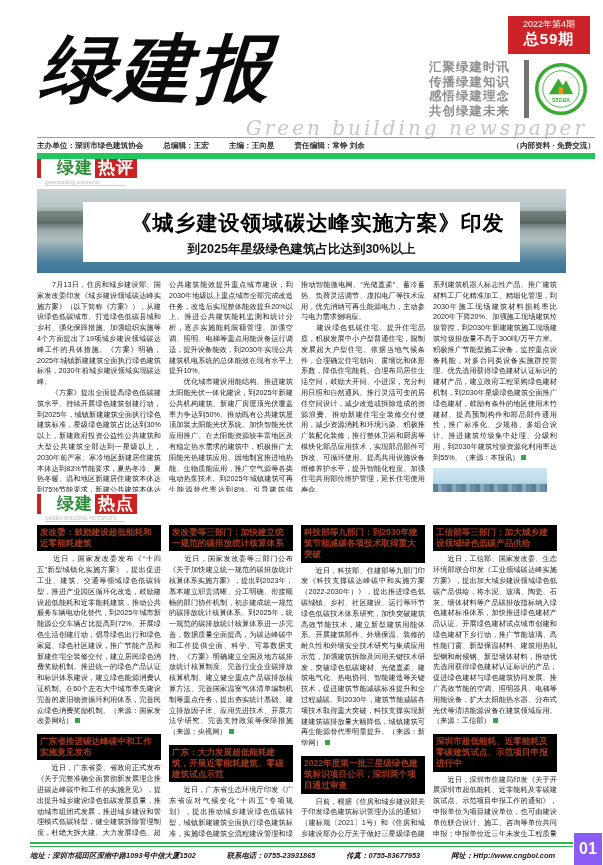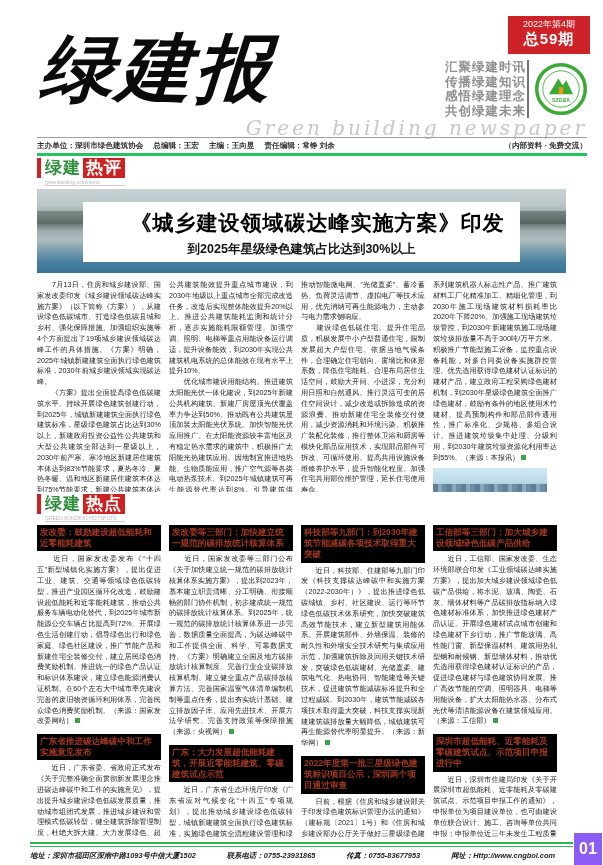--- a/index.html
+++ b/index.html
@@ -8,32 +8,32 @@
   
   header{position:relative;height:148px;}
   .issue-box{position:absolute;top:8px;right:13px;width:82px;height:38px;background:#cd2328;
              color:#fff;text-align:center;padding-top:3px;box-sizing:border-box;}
   .issue-box .l1{font-size:9px;line-height:11px;}
   .issue-box .l2{font-size:15px;font-weight:bold;line-height:18px;letter-spacing:1px;}
   .brand{position:absolute;left:40px;top:10px;font-family:"DejaVu Serif",serif;font-style:italic;
          font-weight:bold;font-size:74px;line-height:100px;color:#0b0b0b;letter-spacing:4px;
          transform:skewX(-4deg);}
   .mast-right{position:absolute;right:16px;top:52px;display:flex;align-items:center;gap:6px;}
-  .slogan{border-right:2px solid #737373;padding-right:1px;text-align:right;}
+  .slogan{border-right:5px solid #737373;padding-right:14px;text-align:right;}
   .slogan div{font-size:12.5px;font-weight:bold;color:#8f8f8f;line-height:14.5px;letter-spacing:1px;}
   .logo{width:52px;height:52px;}
   .eng-title{position:absolute;right:16px;top:108px;font-family:"DejaVu Serif",serif;font-style:italic;
              font-size:20px;color:#c7c7c7;letter-spacing:3px;}
-  .info-bar{position:absolute;left:37px;right:16px;top:129px;border-top:1px solid #9f9f9f;
-            border-bottom:3px solid #22c55e;padding:3px 0 2px;display:flex;gap:10px;
+  .info-bar{position:absolute;left:37px;right:8px;top:129px;border-top:1px solid #9f9f9f;
+            border-bottom:6px solid #22c55e;padding:3px 0 2px;display:flex;gap:20px;
             font-size:7.6px;font-weight:bold;color:#333;}
   .info-bar .right{margin-left:auto;}
   
   .sec-tag-wrap{margin:2px 0 3px 37px;}
-  .sec-tag{display:inline-flex;align-items:stretch;border-left:4px solid #cc2222;padding-left:4px;}
+  .sec-tag{display:inline-flex;align-items:stretch;border-left:4px solid #cc2222;padding-left:16px;}
   .tag-green{color:#2f8f3b;font-weight:bold;font-size:17px;line-height:20px;letter-spacing:1px;}
   .tag-red{background:#cc2222;color:#fff;font-weight:bold;font-size:17px;line-height:20px;
            padding:0 3px;margin-left:2px;letter-spacing:1px;}
   .tag-sub{display:block;font-size:5px;color:#b9b9b9;margin:1px 0 0 8px;border-bottom:1px solid #e0c9c9;
            width:80px;line-height:6px;}
   
   .banner{position:relative;margin:2px 37px 7px;height:84px;overflow:hidden;
     background:
       linear-gradient(180deg,#c9d2d4 0%,#b9c5c8 20%,#8d9c99 32%,#62716d 40%,#9aacae 50%,
                       #aebdbe 60%,#7fa0ad 72%,#4a81a1 86%,#3a7496 100%);}

